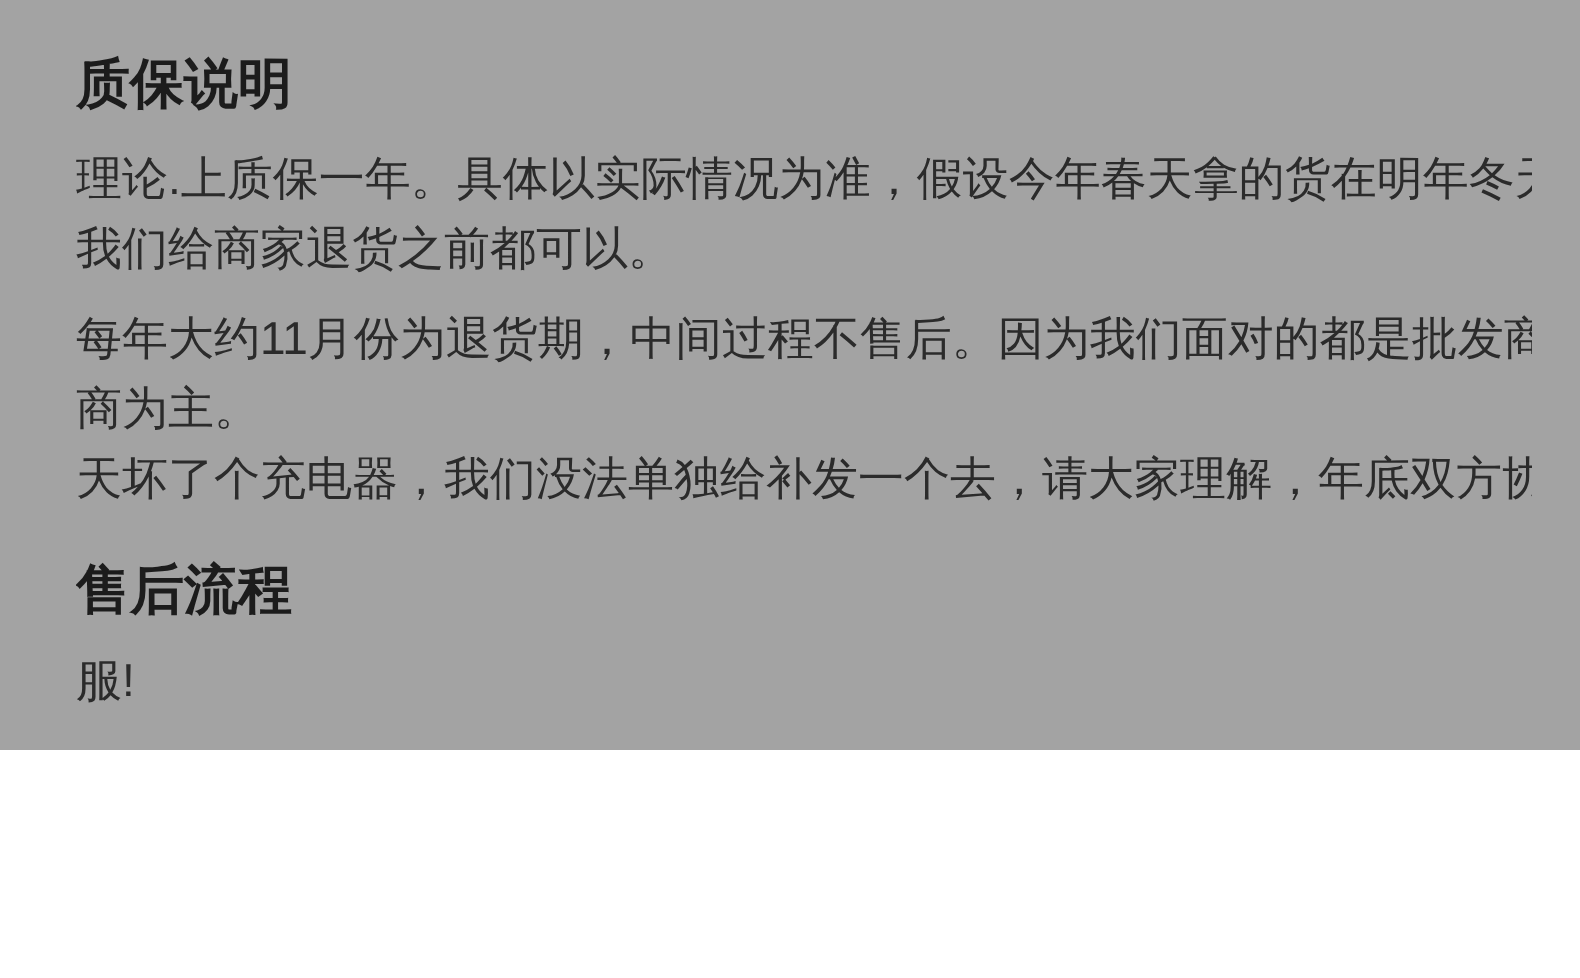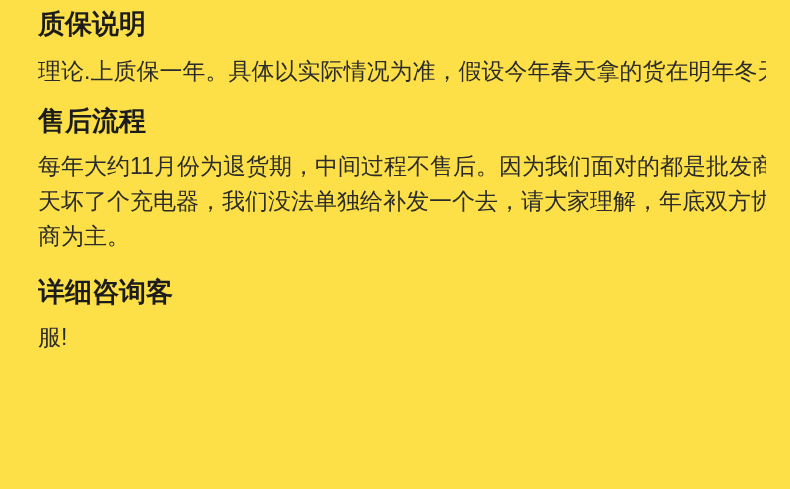--- a/index.html
+++ b/index.html
@@ -9,23 +9,23 @@
   }
   body {
     width: 790px;
     height: 489px;
     overflow: hidden;
     font-family: "Liberation Sans", "DejaVu Sans", sans-serif;
   }
   .page {
     box-sizing: border-box;
     width: 790px;
-    height: 489px;
-    padding: 6px 24px 0 38px;
-    background: #fde047;
+    height: 375px;
+    padding: 24px 24px 0 38px;
+    background: #a3a3a3;
   }
   .section-heading {
     font-size: 27px;
     font-weight: 700;
     line-height: 36px;
     color: #1c1c1c;
     white-space: nowrap;
     overflow: hidden;
   }
   .para {
@@ -45,32 +45,32 @@
 </style>
 </head>
 <body>
 
 <div class="page">
 
   <div class="section section-warranty">
     <div class="section-heading">质保说明</div>
     <div class="para">
       <div class="para-line">理论.上质保一年。具体以实际情况为准，假设今年春天拿的货在明年冬天</div>
+      <div class="para-line">我们给商家退货之前都可以。</div>
     </div>
   </div>
 
   <div class="section section-aftersale">
-    <div class="section-heading">售后流程</div>
     <div class="para">
       <div class="para-line">每年大约11月份为退货期，中间过程不售后。因为我们面对的都是批发商</div>
+      <div class="para-line">商为主。</div>
       <div class="para-line">天坏了个充电器，我们没法单独给补发一个去，请大家理解，年底双方协</div>
-      <div class="para-line">商为主。</div>
     </div>
   </div>
 
   <div class="section section-invoice">
-    <div class="section-heading">详细咨询客</div>
+    <div class="section-heading">售后流程</div>
     <div class="para">
       <div class="para-line">服!</div>
     </div>
   </div>
 
 </div>
 
 </body></html>

